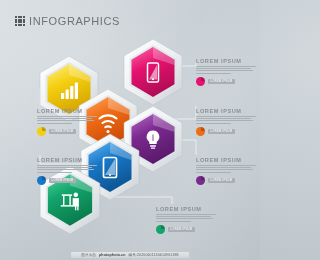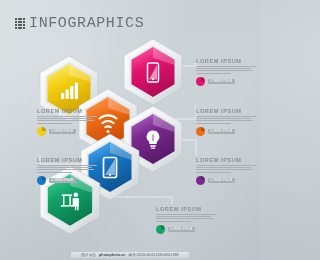--- a/index.html
+++ b/index.html
@@ -18,21 +18,21 @@
     background:linear-gradient(118deg, rgba(255,255,255,.30) 0%, rgba(255,255,255,.06) 34%,
                 rgba(255,255,255,0) 52%, rgba(255,255,255,.10) 72%, rgba(255,255,255,0) 100%);
     pointer-events:none;
   }
 
   
   .header { position:absolute; left:15px; top:15px; display:flex; align-items:center; gap:4px; }
   .grid-icon { display:grid; grid-template-columns:repeat(4,2px); grid-template-rows:repeat(4,2px);
                gap:.7px; }
   .grid-icon i { background:#55595c; display:block; width:2px; height:2px; }
-  .brand { font-size:15px; letter-spacing:.6px; color:#6d7276; font-weight:400;font-family:Liberation Mono, monospace; }
+  .brand { font-size:11px; letter-spacing:.6px; color:#6d7276; font-weight:400; }
 
   
   .cluster { position:absolute; left:0; top:0; width:260px; height:260px; }
   .hex { position:absolute; }
   .hex svg { display:block; overflow:visible; }
 
   
   .lines { position:absolute; inset:0; }
 
   

